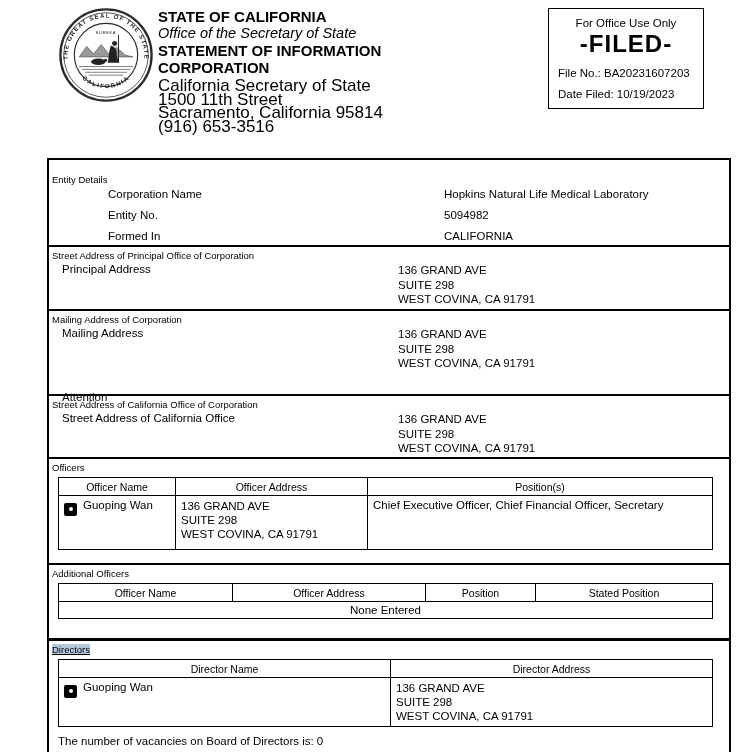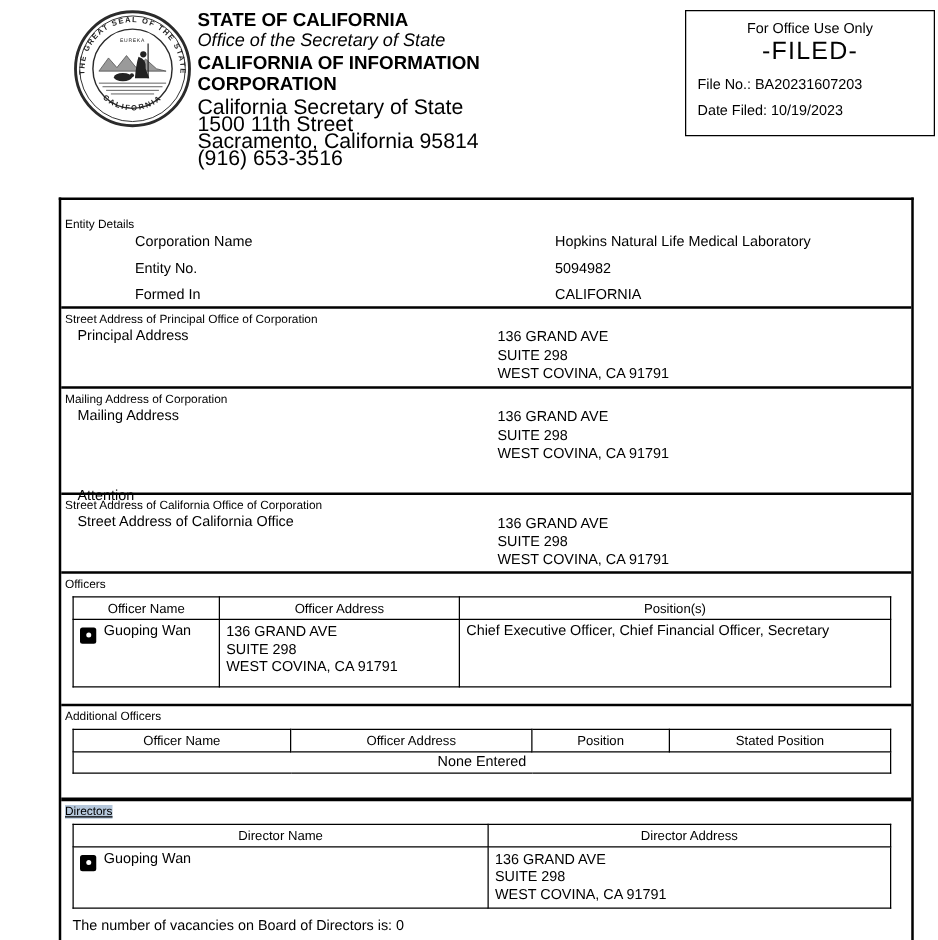--- a/index.html
+++ b/index.html
@@ -9,23 +9,23 @@
 
   
   #seal { left:58px; top:6px; width:96px; height:98px; }
   #head-text { left:158px; top:8px; line-height:17px; }
   .h-bold { font-size:15px; font-weight:bold; }
   .h-ital { font-size:14.5px; font-style:italic; }
   .h-small { font-size:17px; line-height:13.5px; }
   .h-small-first { margin-top:3px; }
 
   
-  #filed-box { left:548px; top:8px; width:200px; height:101px; border:1.5px solid #000; }
+  #filed-box { left:548px; top:8px; width:156px; height:101px; border:1.5px solid #000; }
   .fb-center { text-align:center; font-size:11.5px; margin-top:8px; }
-  .fb-filed { text-align:center; font-size:20px; font-weight:normal; margin-top:1px; letter-spacing:1px; }
+  .fb-filed { text-align:center; font-size:24px; font-weight:bold; margin-top:1px; letter-spacing:1px; }
   .fb-line { font-size:11.5px; margin:9px 0 0 9px; }
 
   
   #doc { left:47px; top:158px; width:684px; height:640px; border:2px solid #000; border-bottom:none; }
   .section { border-bottom:2px solid #000; position:relative; }
   .sec-label { font-size:9.5px; padding:3px 0 0 3px; }
   .sec-label-inline { display:inline-block; }
   .hl { background:#b5c7db; text-decoration:underline; }
 
   .frow { display:grid; grid-template-columns:336px 1fr; padding-left:13px; }
@@ -91,21 +91,21 @@
       <line x1="25" y1="65" x2="75" y2="65"></line>
       <line x1="28" y1="68" x2="72" y2="68"></line>
       <line x1="32" y1="71" x2="68" y2="71"></line>
     </g>
   </svg>
 </div>
 
 <div class="abs" id="head-text">
   <div class="h-bold">STATE OF CALIFORNIA</div>
   <div class="h-ital">Office of the Secretary of State</div>
-  <div class="h-bold">CALIFORNIA OF INFORMATION</div>
+  <div class="h-bold">STATEMENT OF INFORMATION</div>
   <div class="h-bold">CORPORATION</div>
   <div class="h-small h-small-first">California Secretary of State</div>
   <div class="h-small">1500 11th Street</div>
   <div class="h-small">Sacramento, California 95814</div>
   <div class="h-small">(916) 653-3516</div>
 </div>
 
 <div class="abs" id="filed-box">
   <div class="fb-center">For Office Use Only</div>
   <div class="fb-filed">-FILED-</div>

